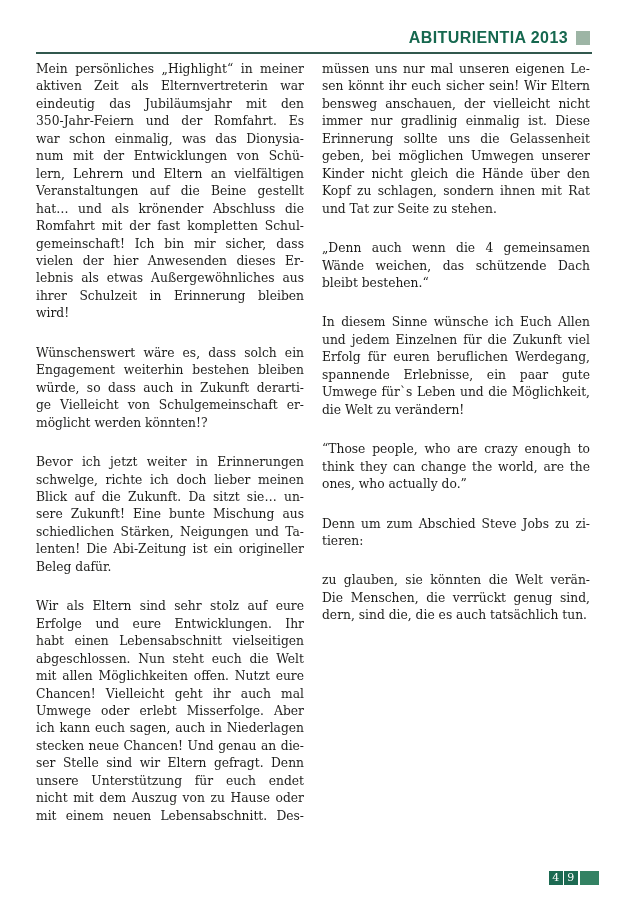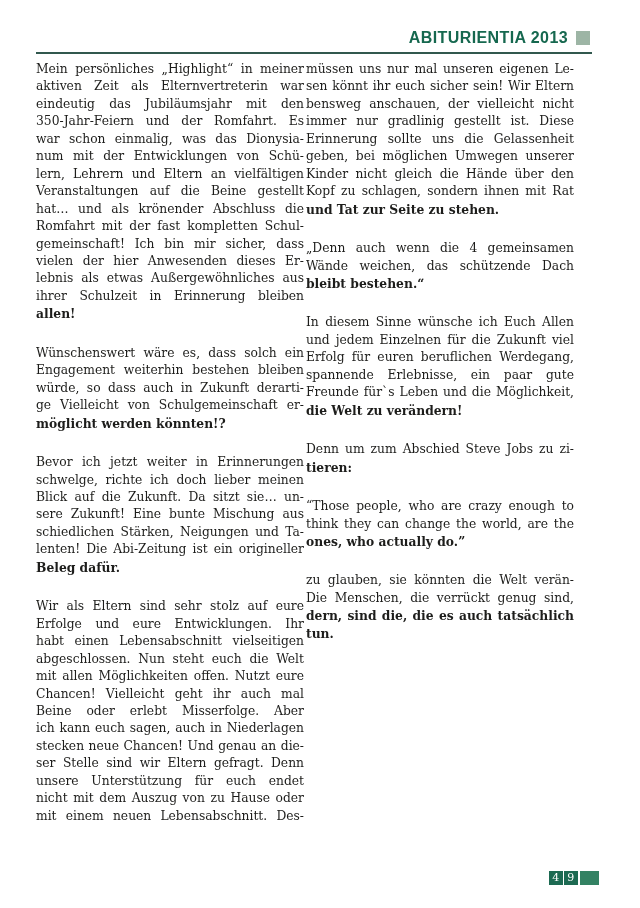--- a/index.html
+++ b/index.html
@@ -12,29 +12,29 @@
     display:flex; justify-content:flex-end; align-items:center; gap:8px;
   }
   .header-title {
     font-family:"Liberation Sans", sans-serif; font-weight:bold;
     font-size:16px; letter-spacing:0.4px; color:#16684f; white-space:nowrap;
   }
   .header-square { width:14px; height:14px; background:#9db5a5; }
   .rule { position:absolute; left:36px; top:52px; width:556px; height:2px; background:#31584e; }
   .content {
     position:absolute; left:36px; top:61px; width:554px;
-    display:flex; gap:2px;
+    display:flex; gap:18px;
   }
   .col { width:268px; }
   .para { margin:0 0 22px 0; }
   .line {
     font-size:12.3px; line-height:17.45px; color:#1d1d1b;
     text-align:justify; text-align-last:justify;
   }
-  .line.last { text-align-last:left;font-weight:bold; }
+  .line.last { text-align-last:left; }
   .footer {
     position:absolute; left:549px; top:871px;
     display:flex; align-items:center;
   }
   .pagenum {
     width:13.5px; height:14px; background:#1d6a52; color:#ffffff;
     font-family:"DejaVu Serif", serif; font-size:11px; line-height:14px;
     text-align:center; margin-right:1.5px;
   }
   .footer-square { width:19px; height:14px; background:#338263; margin-left:1px; }
@@ -61,21 +61,21 @@
           <div class="line">war schon einmalig, was das Dionysia-</div>
           <div class="line">num mit der Entwicklungen von Schü-</div>
           <div class="line">lern, Lehrern und Eltern an vielfältigen</div>
           <div class="line">Veranstaltungen auf die Beine gestellt</div>
           <div class="line">hat… und als krönender Abschluss die</div>
           <div class="line">Romfahrt mit der fast kompletten Schul-</div>
           <div class="line">gemeinschaft! Ich bin mir sicher, dass</div>
           <div class="line">vielen der hier Anwesenden dieses Er-</div>
           <div class="line">lebnis als etwas Außergewöhnliches aus</div>
           <div class="line">ihrer Schulzeit in Erinnerung bleiben</div>
-          <div class="line last">allen!</div>
+          <div class="line last">wird!</div>
         </div>
         <div class="para">
           <div class="line">Wünschenswert wäre es, dass solch ein</div>
           <div class="line">Engagement weiterhin bestehen bleiben</div>
           <div class="line">würde, so dass auch in Zukunft derarti-</div>
           <div class="line">ge Vielleicht von Schulgemeinschaft er-</div>
           <div class="line last">möglicht werden könnten!?</div>
         </div>
         <div class="para">
           <div class="line">Bevor ich jetzt weiter in Erinnerungen</div>
@@ -86,62 +86,62 @@
           <div class="line">lenten! Die Abi-Zeitung ist ein origineller</div>
           <div class="line last">Beleg dafür.</div>
         </div>
         <div class="para">
           <div class="line">Wir als Eltern sind sehr stolz auf eure</div>
           <div class="line">Erfolge und eure Entwicklungen. Ihr</div>
           <div class="line">habt einen Lebensabschnitt vielseitigen</div>
           <div class="line">abgeschlossen. Nun steht euch die Welt</div>
           <div class="line">mit allen Möglichkeiten offen. Nutzt eure</div>
           <div class="line">Chancen! Vielleicht geht ihr auch mal</div>
-          <div class="line">Beine oder erlebt Misserfolge. Aber</div>
+          <div class="line">Umwege oder erlebt Misserfolge. Aber</div>
           <div class="line">ich kann euch sagen, auch in Niederlagen</div>
           <div class="line">stecken neue Chancen! Und genau an die-</div>
           <div class="line">ser Stelle sind wir Eltern gefragt. Denn</div>
           <div class="line">unsere Unterstützung für euch endet</div>
           <div class="line">nicht mit dem Auszug von zu Hause oder</div>
           <div class="line">mit einem neuen Lebensabschnitt. Des-</div>
         </div>
       </div>
     <div class="col">
         <div class="para">
           <div class="line">müssen uns nur mal unseren eigenen Le-</div>
           <div class="line">sen könnt ihr euch sicher sein! Wir Eltern</div>
           <div class="line">bensweg anschauen, der vielleicht nicht</div>
-          <div class="line">immer nur gradlinig gestellt ist. Diese</div>
+          <div class="line">immer nur gradlinig einmalig ist. Diese</div>
           <div class="line">Erinnerung sollte uns die Gelassenheit</div>
           <div class="line">geben, bei möglichen Umwegen unserer</div>
           <div class="line">Kinder nicht gleich die Hände über den</div>
           <div class="line">Kopf zu schlagen, sondern ihnen mit Rat</div>
           <div class="line last">und Tat zur Seite zu stehen.</div>
         </div>
         <div class="para">
           <div class="line">„Denn auch wenn die 4 gemeinsamen</div>
           <div class="line">Wände weichen, das schützende Dach</div>
           <div class="line last">bleibt bestehen.“</div>
         </div>
         <div class="para">
           <div class="line">In diesem Sinne wünsche ich Euch Allen</div>
           <div class="line">und jedem Einzelnen für die Zukunft viel</div>
           <div class="line">Erfolg für euren beruflichen Werdegang,</div>
           <div class="line">spannende Erlebnisse, ein paar gute</div>
-          <div class="line">Freunde für`s Leben und die Möglichkeit,</div>
+          <div class="line">Umwege für`s Leben und die Möglichkeit,</div>
           <div class="line last">die Welt zu verändern!</div>
-        </div>
-        <div class="para">
-          <div class="line">Denn um zum Abschied Steve Jobs zu zi-</div>
-          <div class="line last">tieren:</div>
         </div>
         <div class="para">
           <div class="line">“Those people, who are crazy enough to</div>
           <div class="line">think they can change the world, are the</div>
           <div class="line last">ones, who actually do.”</div>
+        </div>
+        <div class="para">
+          <div class="line">Denn um zum Abschied Steve Jobs zu zi-</div>
+          <div class="line last">tieren:</div>
         </div>
         <div class="para">
           <div class="line">zu glauben, sie könnten die Welt verän-</div>
           <div class="line">Die Menschen, die verrückt genug sind,</div>
           <div class="line last">dern, sind die, die es auch tatsächlich tun.</div>
         </div>
       </div>
   </div>
 
   <div class="footer">

